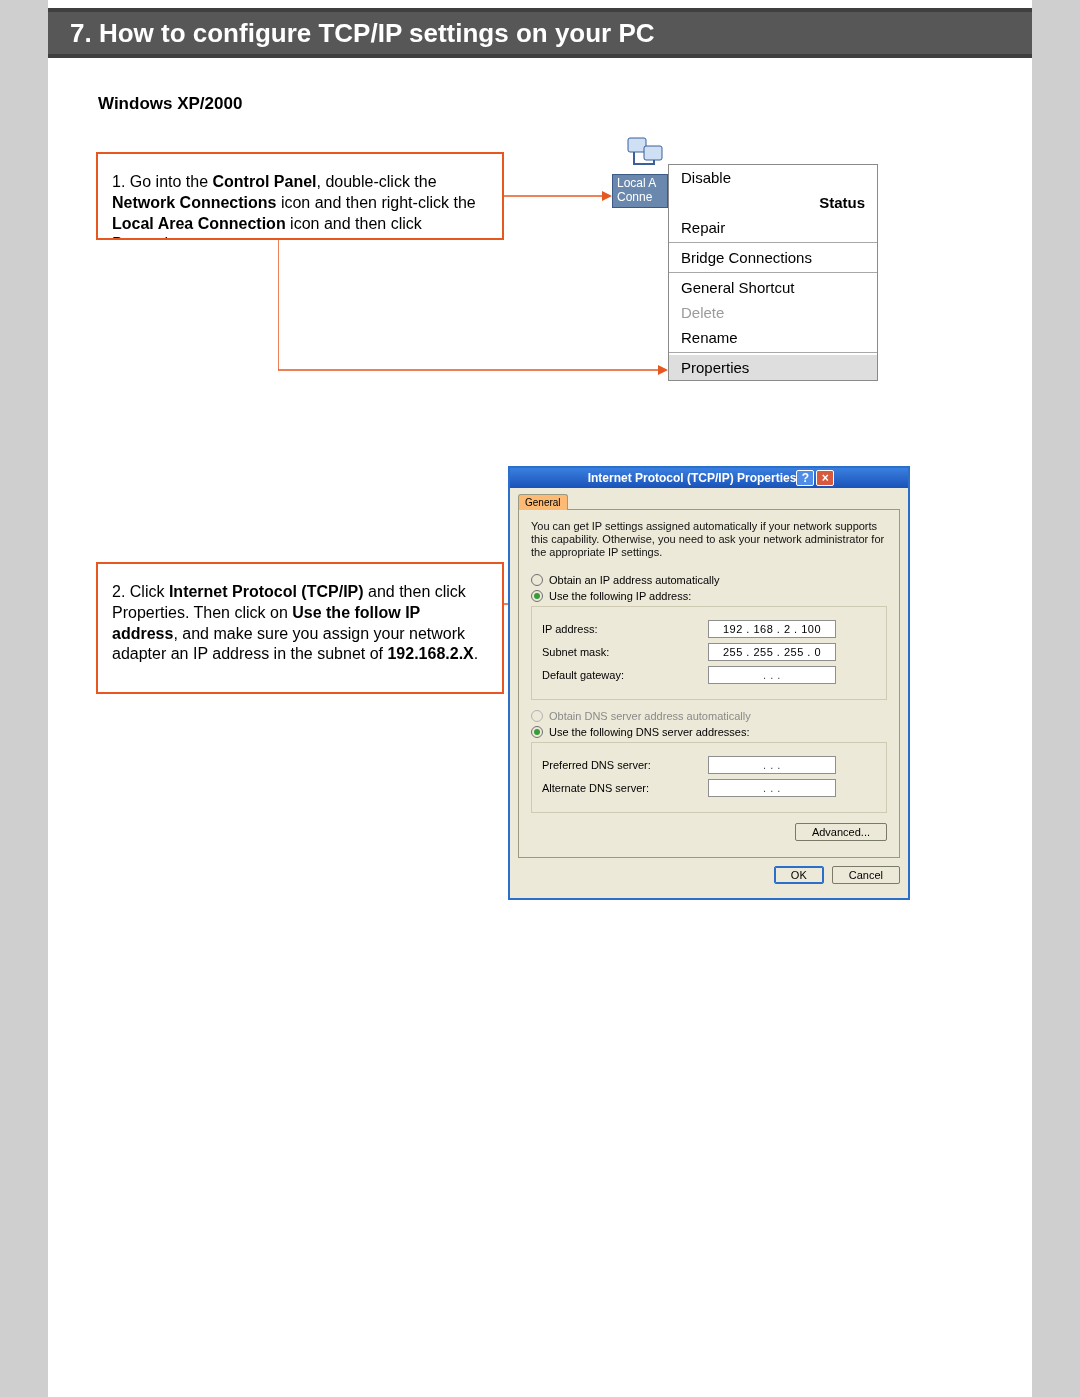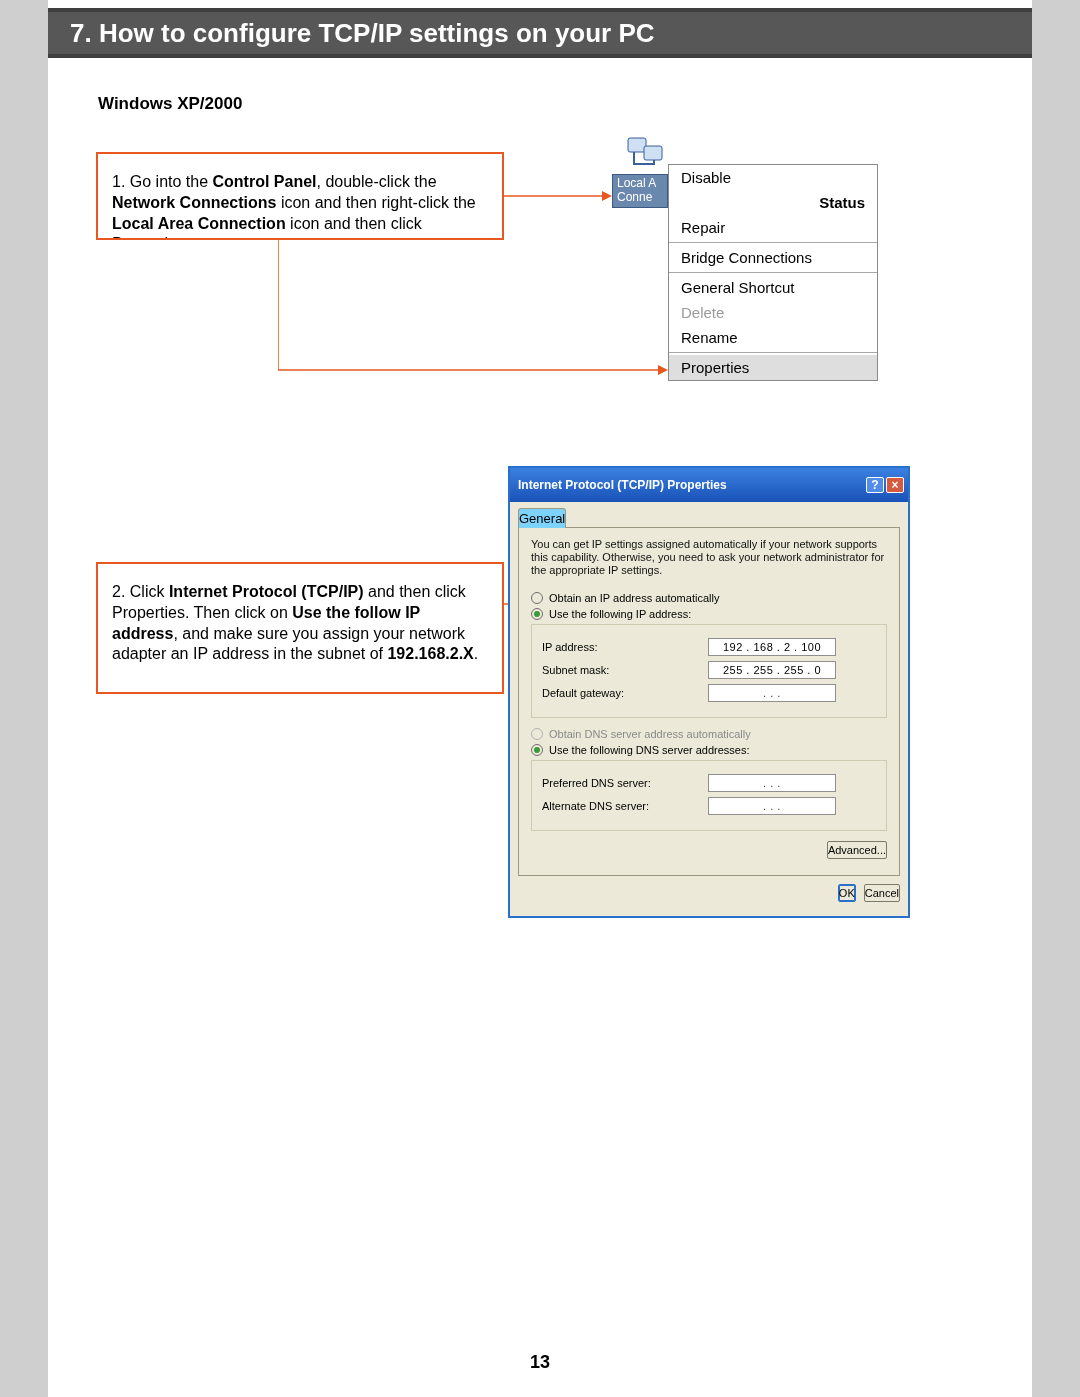--- a/index.html
+++ b/index.html
@@ -68,41 +68,41 @@
   .arrow{position:absolute;pointer-events:none;}
 
   
   .dialog{
     position:absolute;left:460px;top:466px;width:402px;
     border:2px solid #2a6fc9;
     font:11px Tahoma,Arial,sans-serif;
     background:#ece9d8;
   }
   .dlg-title{
-    height:34px;
+    height:20px;
     background:linear-gradient(#3a80e0,#1a52b8);
     color:#fff;font-weight:bold;font-size:12px;
-    display:flex;align-items:center;justify-content:space-between;
+    display:flex;align-items:center;justify-content:center;
     padding:0 4px 0 8px;
   }
   .dlg-btns{display:flex;gap:2px;}
   .dlg-btns .tb{
     width:18px;height:16px;border:1px solid #fff;border-radius:2px;
     display:flex;align-items:center;justify-content:center;
     font-weight:bold;font-size:12px;color:#fff;
   }
   .tb.help{background:#4f8de8;}
   .tb.close{background:#d65a3e;}
   .dlg-body{
     background:#ece9d8;padding:6px 8px 10px 8px;
   }
   .tabstrip{display:flex;gap:0;}
   .tab{
-    background:#7dd3fc;border:1px solid #9a9a83;border-bottom:none;
-    padding:2px 0;font-size:13px;border-radius:3px 3px 0 0;
+    background:#fdba74;border:1px solid #9a9a83;border-bottom:none;
+    padding:2px 6px;font-size:10px;border-radius:3px 3px 0 0;
   }
   .innerpanel{
     border:1px solid #9a9a83;background:#ece9d8;
     padding:10px 12px 12px 12px;margin-top:-1px;
   }
   .helptext{font-size:11px;color:#111;line-height:1.2;margin-bottom:14px;}
   .radio-row{display:flex;align-items:center;gap:6px;margin:4px 0;}
   .radio{
     width:12px;height:12px;border:1px solid #6f6f6f;border-radius:50%;
     display:flex;align-items:center;justify-content:center;flex:0 0 12px;
@@ -117,21 +117,21 @@
   .flabel{width:150px;}
   .ipbox{
     border:1px solid #8f8f8f;background:#fff;height:18px;width:128px;
     display:flex;align-items:center;justify-content:space-around;
     font-size:11px;letter-spacing:0.5px;
   }
   .ipbox.empty{color:#444;}
   .btnrow{display:flex;justify-content:flex-end;gap:8px;margin-bottom:4px;}
   .winbtn{
     border:1px solid #7a7a6a;background:#ece9d8;
-    padding:2px 0;font-size:11px;border-radius:2px;
+    padding:2px 16px;font-size:11px;border-radius:2px;
   }
   .winbtn.default{border:1px solid #2a6fc9;box-shadow:0 0 0 1px #2a6fc9 inset;}
 
   .pagenum{
     position:absolute;left:0;bottom:24px;width:984px;text-align:center;
     font-size:18px;font-weight:bold;
   }
 </style>
 </head>
 <body>
@@ -255,14 +255,13 @@
           <span class="winbtn">Advanced...</span>
         </div>
       </div>
       <div class="btnrow" style="margin-top:8px;">
         <span class="winbtn default">OK</span>
         <span class="winbtn">Cancel</span>
       </div>
     </div>
   </div>
 
-  <div class="pagenum">13</div>
 </div>
 
 </body></html>

